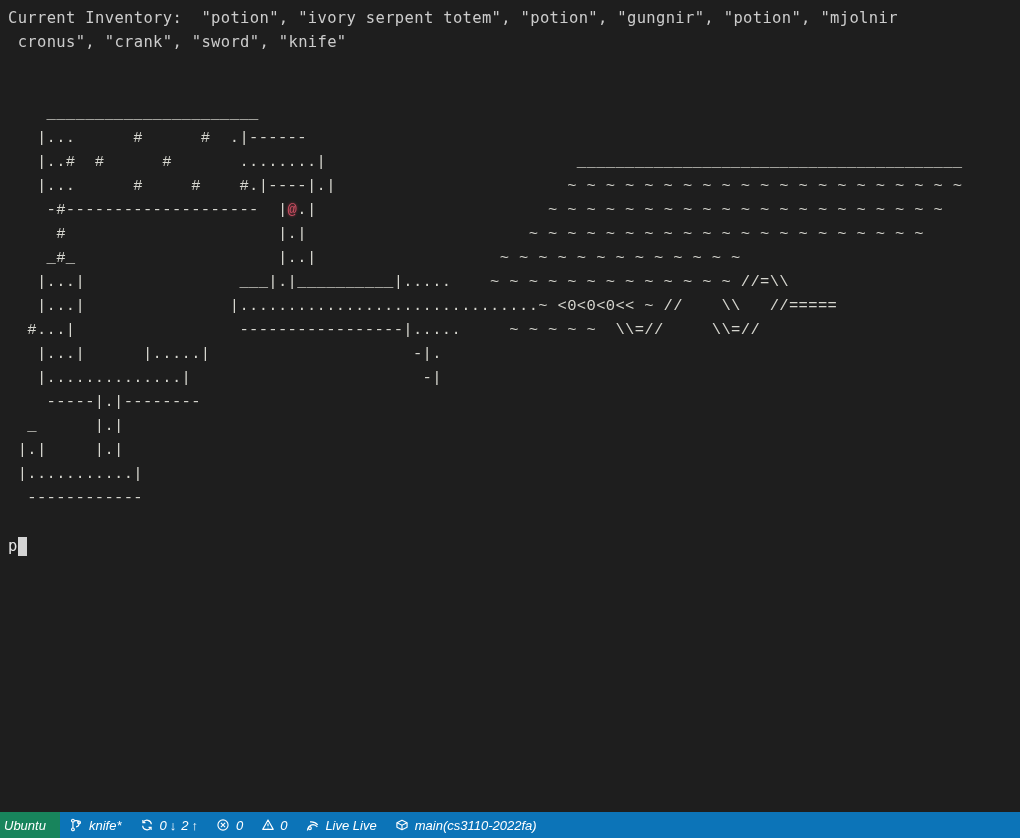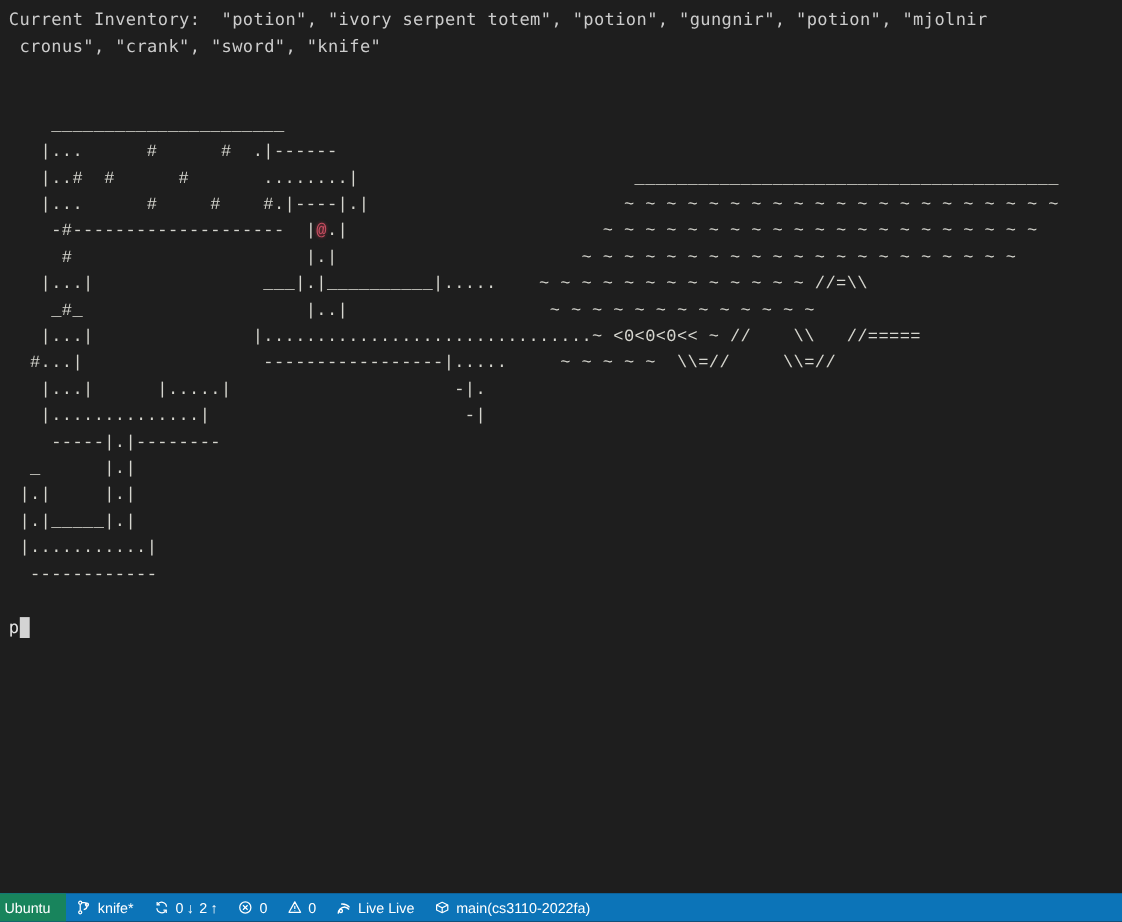--- a/index.html
+++ b/index.html
@@ -92,20 +92,21 @@
     bottom: 0;
     width: 1020px;
     height: 26px;
     background: #0c74b8;
     display: flex;
     align-items: stretch;
     font-family: "Liberation Sans", sans-serif;
     font-size: 13px;
     color: #ffffff;
     overflow: hidden;
+    font-style: italic;
   }
   .sb-item {
     display: flex;
     align-items: center;
     gap: 5px;
     padding: 0 9px;
     height: 26px;
     white-space: nowrap;
   }
   .sb-remote {
@@ -137,30 +138,29 @@
   <div class="blank-line"></div>
   <div class="blank-line"></div>
 
   <div id="map-block">
       <div class="map-line">    ______________________</div>
       <div class="map-line">   |...      #      #  .|------</div>
       <div class="map-line">   |..#  #      #       ........|                          ________________________________________</div>
       <div class="map-line">   |...      #     #    #.|----|.|                        ~ ~ ~ ~ ~ ~ ~ ~ ~ ~ ~ ~ ~ ~ ~ ~ ~ ~ ~ ~ ~</div>
       <div class="map-line">    -#--------------------  |<span class="player">@</span>.|                        ~ ~ ~ ~ ~ ~ ~ ~ ~ ~ ~ ~ ~ ~ ~ ~ ~ ~ ~ ~ ~</div>
       <div class="map-line">     #                      |.|                       ~ ~ ~ ~ ~ ~ ~ ~ ~ ~ ~ ~ ~ ~ ~ ~ ~ ~ ~ ~ ~</div>
+      <div class="map-line">    _#_                     |..|                   ~ ~ ~ ~ ~ ~ ~ ~ ~ ~ ~ ~ ~</div>
       <div class="map-line">   |...|                ___|.|__________|.....    ~ ~ ~ ~ ~ ~ ~ ~ ~ ~ ~ ~ ~ //=\\</div>
-      <div class="map-line">    _#_                     |..|                   ~ ~ ~ ~ ~ ~ ~ ~ ~ ~ ~ ~ ~</div>
       <div class="map-line">   |...|               |...............................~ &lt;0&lt;0&lt;0&lt;&lt; ~ //    \\   //=====</div>
       <div class="map-line">  #...|                 -----------------|.....     ~ ~ ~ ~ ~  \\=//     \\=//</div>
       <div class="map-line">   |...|      |.....|                     -|.</div>
       <div class="map-line">   |..............|                        -|</div>
       <div class="map-line">    -----|.|--------</div>
       <div class="map-line">  _      |.|</div>
       <div class="map-line"> |.|     |.|</div>
-      <div class="map-line"> |.|_____|.|</div>
       <div class="map-line"> |...........|</div>
       <div class="map-line">  ------------</div>
     </div>
 
   <div class="blank-line"></div>
 
   <div id="prompt-line">
     <span>p</span><span id="cursor-block"></span>
   </div>
 

